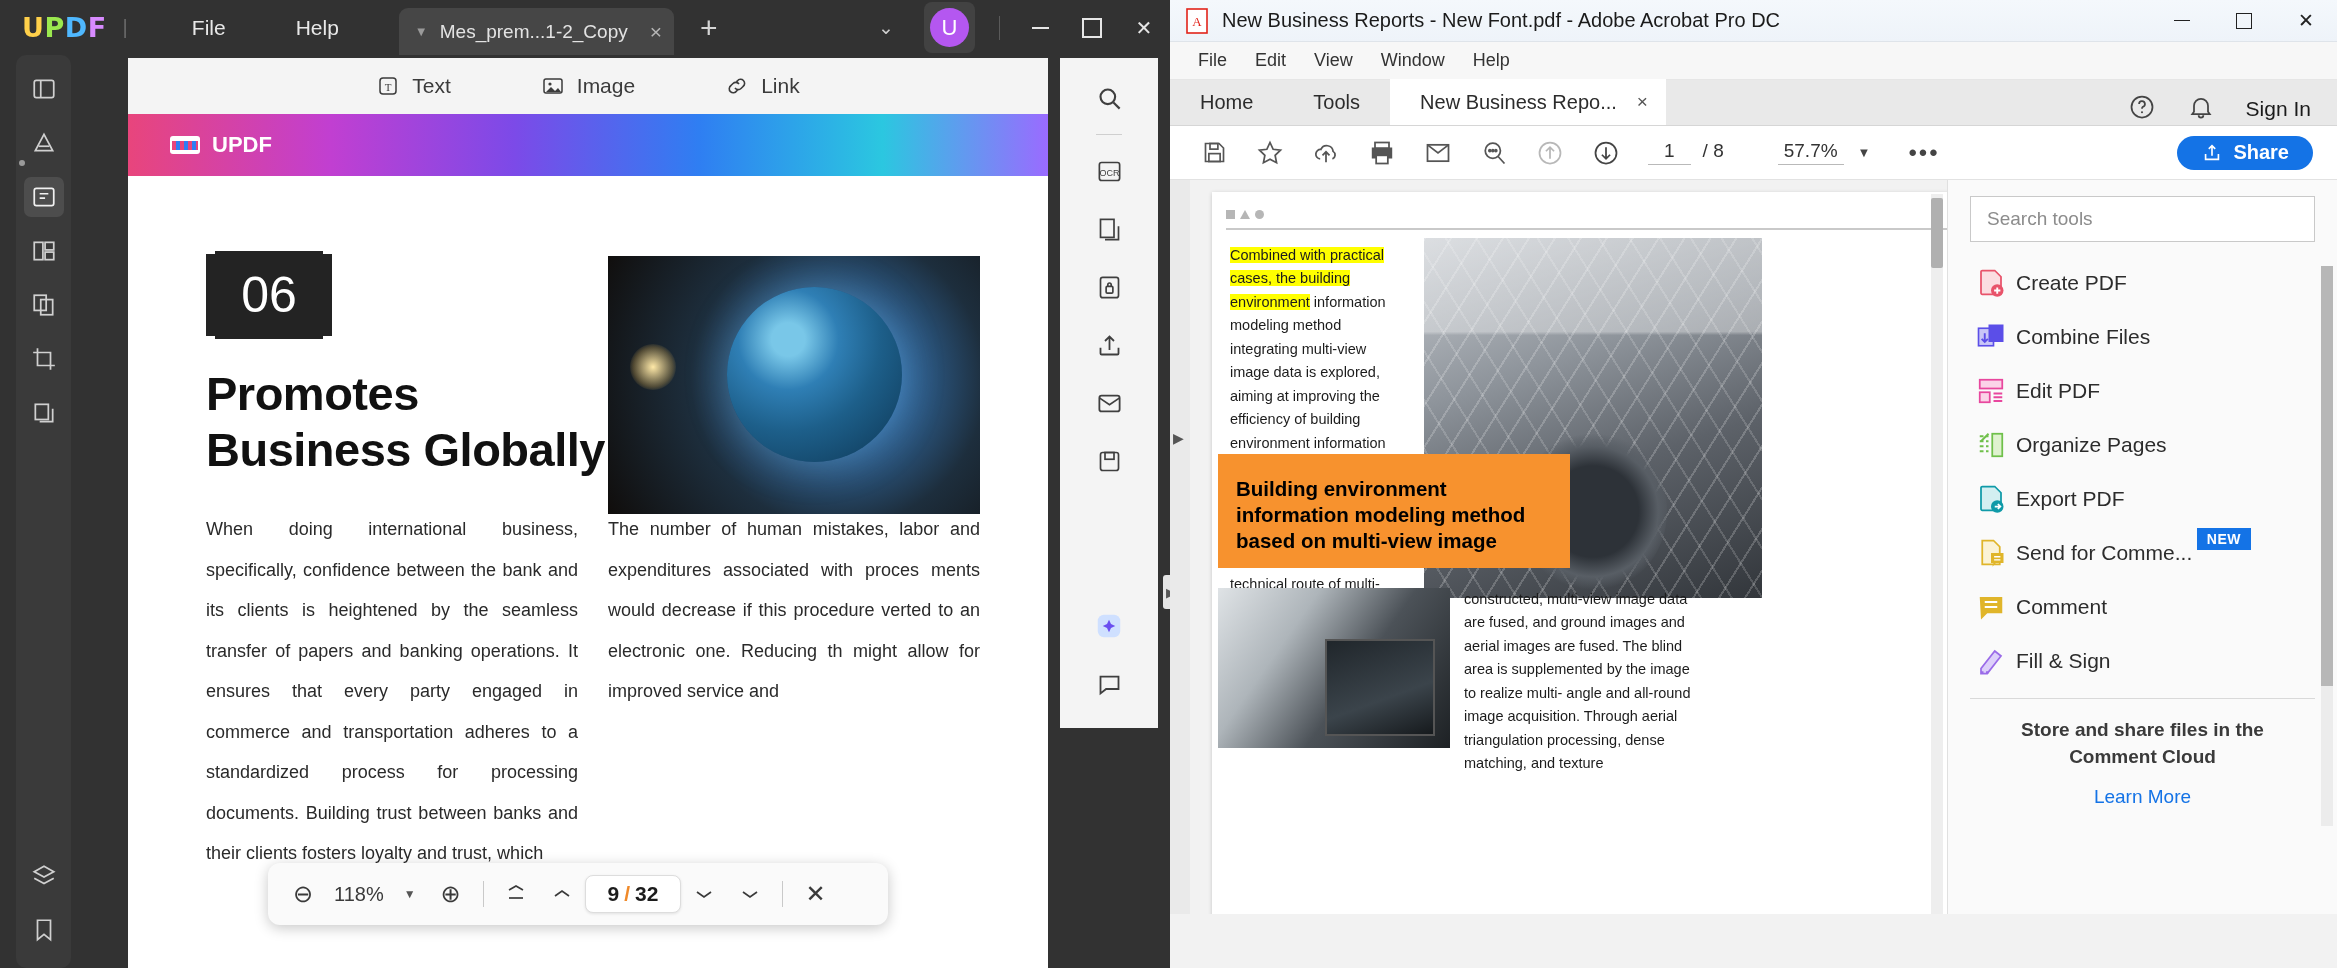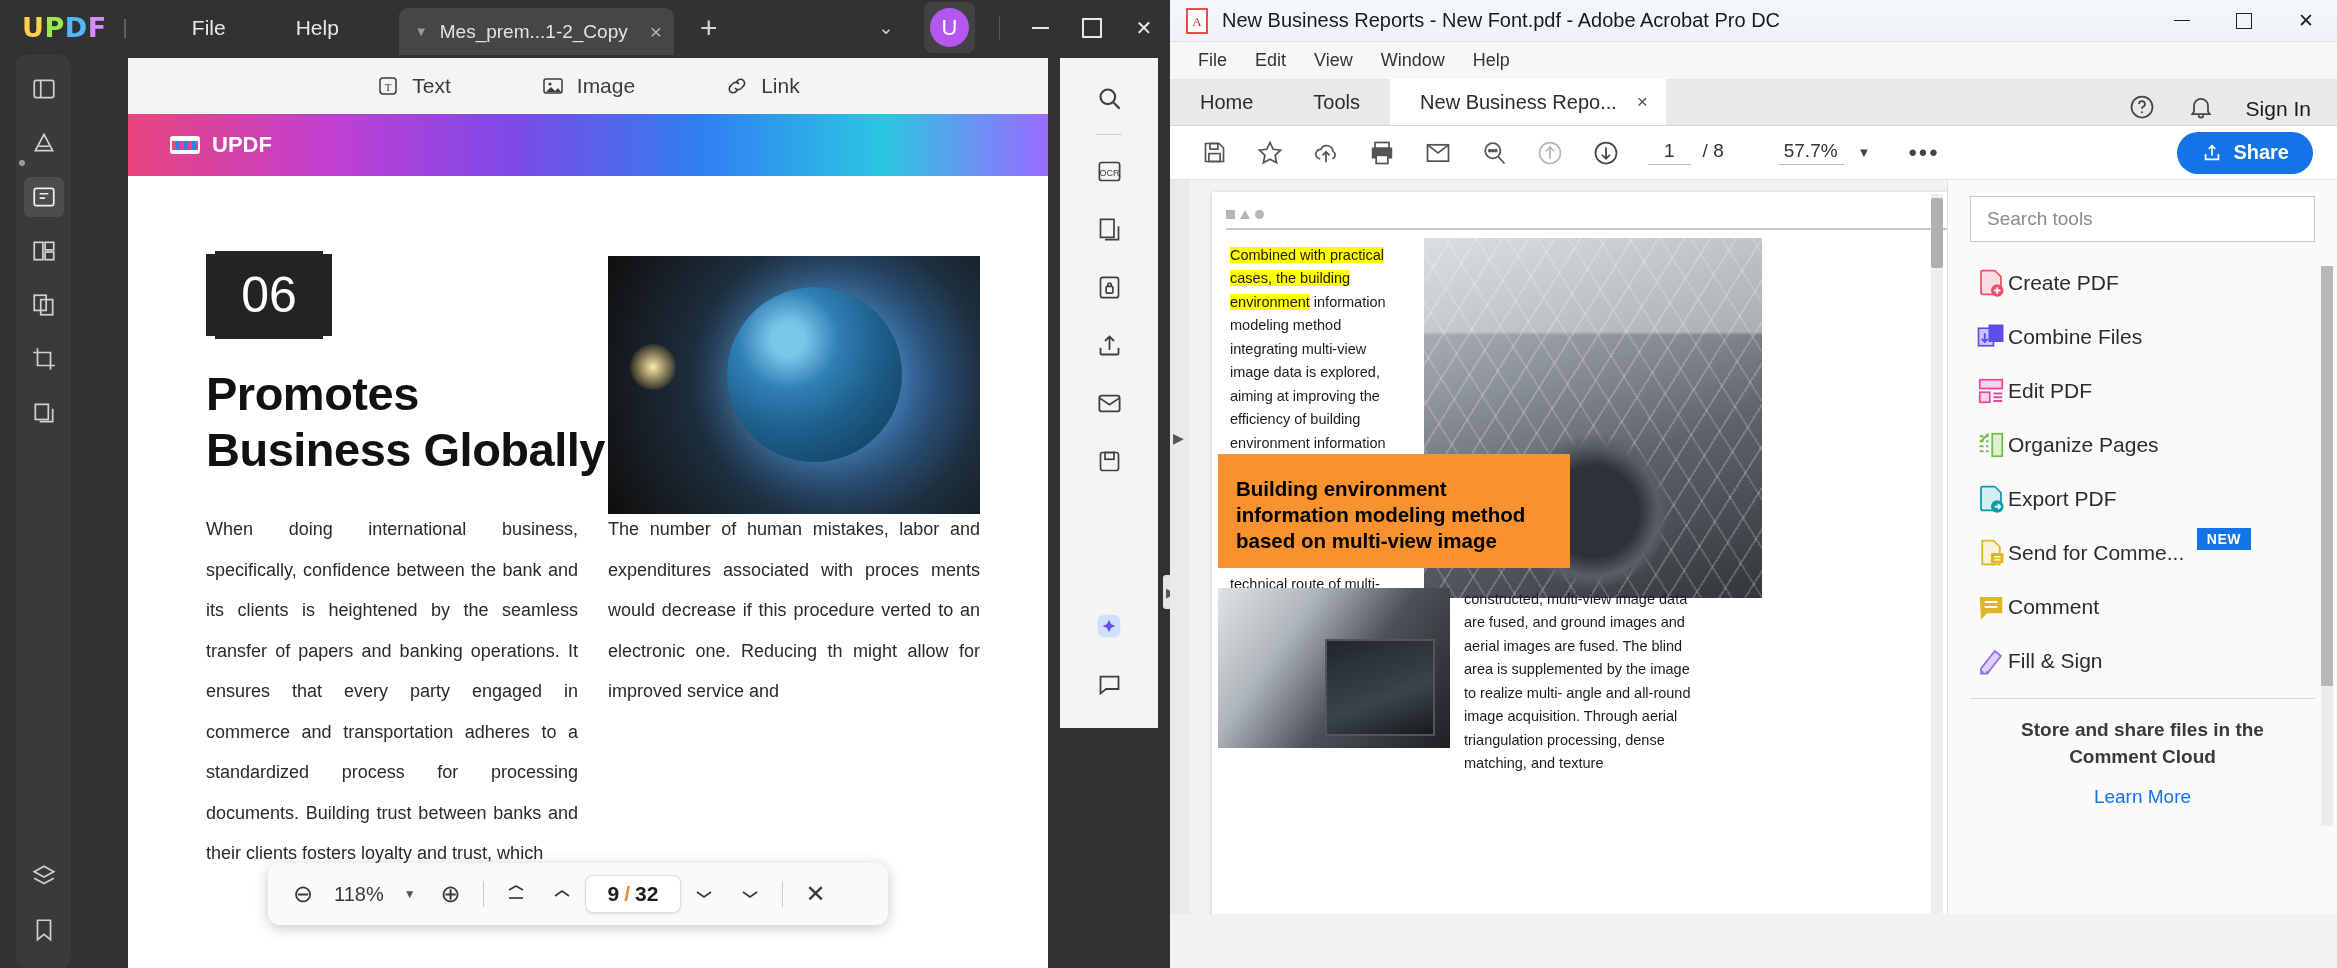--- a/index.html
+++ b/index.html
@@ -205,21 +205,21 @@
     border-bottom: 1px solid #e2e2e2; padding-left: 16px;
   }
   .at-ic { width: 56px; height: 54px; display:flex; align-items:center; justify-content:center; color:#555; }
   #at-pagebox { margin-left: 14px; display:flex; align-items:baseline; gap: 12px; font-size: 19px; color:#333; }
   #at-pagenum { border-bottom: 1px solid #b9b9b9; padding: 0 16px 2px 16px; }
   #at-zoombox { margin-left: 54px; display:flex; align-items:center; gap: 14px; font-size: 19px; color:#333; }
   #at-zoomval { border-bottom: 1px solid #b9b9b9; padding: 0 6px 2px 6px; }
   #at-dots { margin-left: 38px; color:#444; font-size: 24px; letter-spacing: 2px; }
   #at-share {
     margin-left: auto; margin-right: 24px; background:#1473e6; color:#fff;
-    border-radius: 22px; height: 42px; display:flex; align-items:center;
+    border-radius: 22px; height: 34px; display:flex; align-items:center;
     gap: 10px; padding: 0 24px; font-size: 20px; font-weight: 600;
   }
 
   #acro-body { position: relative; height: 734px; background:#f2f2f2; display:flex; }
   #acro-leftbar { width: 20px; background:#eaeaea; position:relative; }
   #acro-left-arrow { position:absolute; left:3px; top: 250px; font-size: 14px; color:#555; }
   #acro-docpane { flex: 1; position: relative; overflow: hidden; background:#f2f2f2; }
   #acro-paper {
     position:absolute; left: 22px; top: 12px; width: 760px; height: 760px;
     background:#fff; box-shadow: 0 1px 4px rgba(0,0,0,.18);
@@ -271,21 +271,21 @@
   #acro-tools {
     width: 390px; background:#fafafa; border-left: 1px solid #e0e0e0;
     position: relative; padding-top: 16px;
   }
   #acro-search {
     margin: 0 22px 0 22px; height: 46px; background:#fff;
     border: 1px solid #c9c9c9; display:flex; align-items:center; padding: 0 16px;
     font-size: 19px; color:#8c8c8c;
   }
   #acro-tool-list { margin-top: 14px; }
-  .tool-row { height: 54px; display:flex; align-items:center; padding-left: 28px; gap: 2px; position: relative; text-align: right; }
+  .tool-row { height: 54px; display:flex; align-items:center; padding-left: 28px; gap: 10px; position: relative; text-align: right; }
   .tool-row .tlabel { font-size: 21px; color:#2c2c2c; }
   .tool-ico { width: 30px; height: 30px; position:relative; flex: 0 0 30px; }
   #acro-tools-scroll { position:absolute; right: 4px; top: 86px; width: 12px; height: 560px; background:#ececec; }
   #acro-tools-thumb { position:absolute; left:0; top: 0; width:12px; height: 420px; background:#b7b7b7; }
   .new-badge {
     position:absolute; right: 86px; top: 2px; background:#1473e6; color:#fff;
     font-size: 14px; font-weight:bold; padding: 3px 10px; letter-spacing:.5px;
   }
   #acro-cloud-sep { margin: 10px 22px 0 22px; height: 1px; background:#d9d9d9; }
   #acro-cloud {

